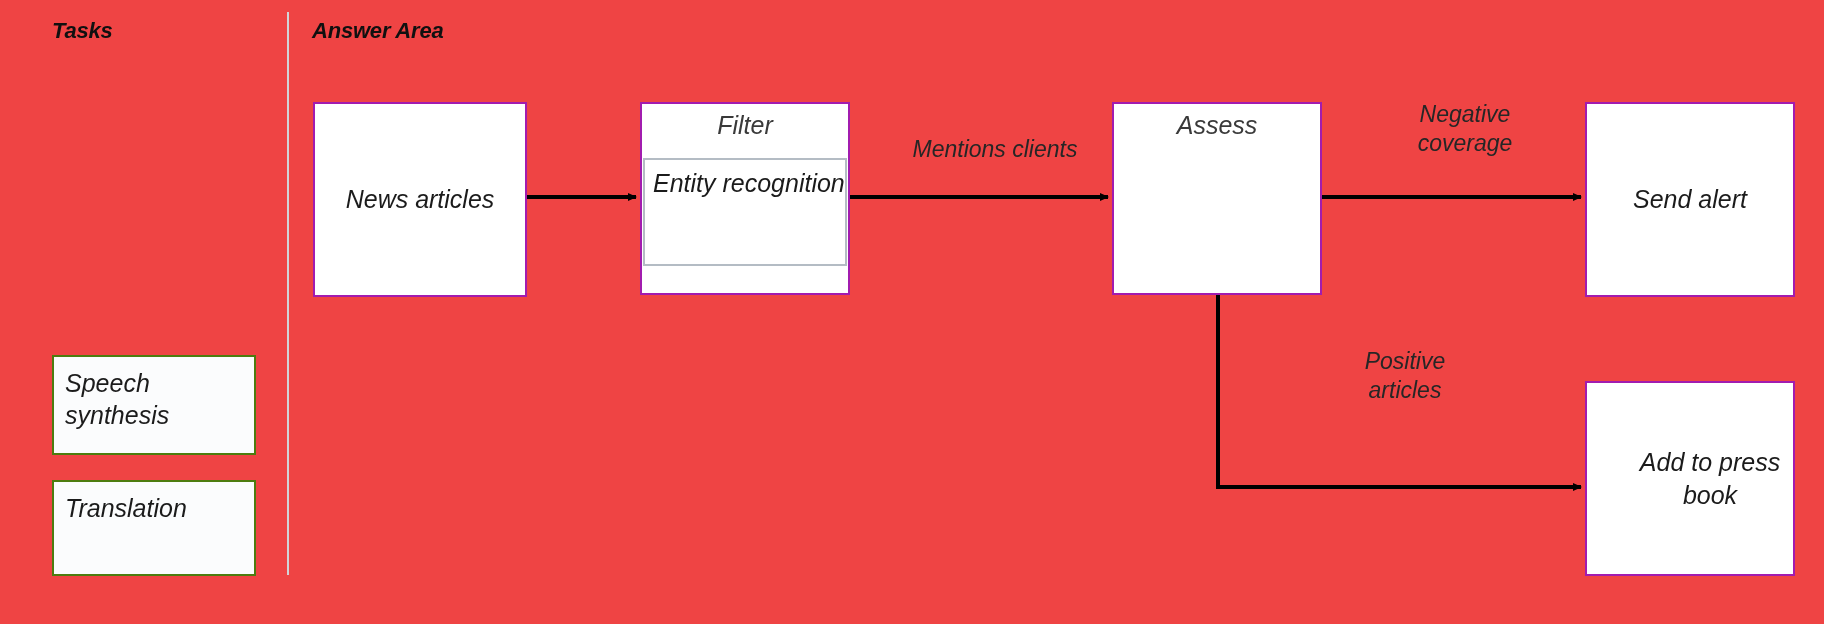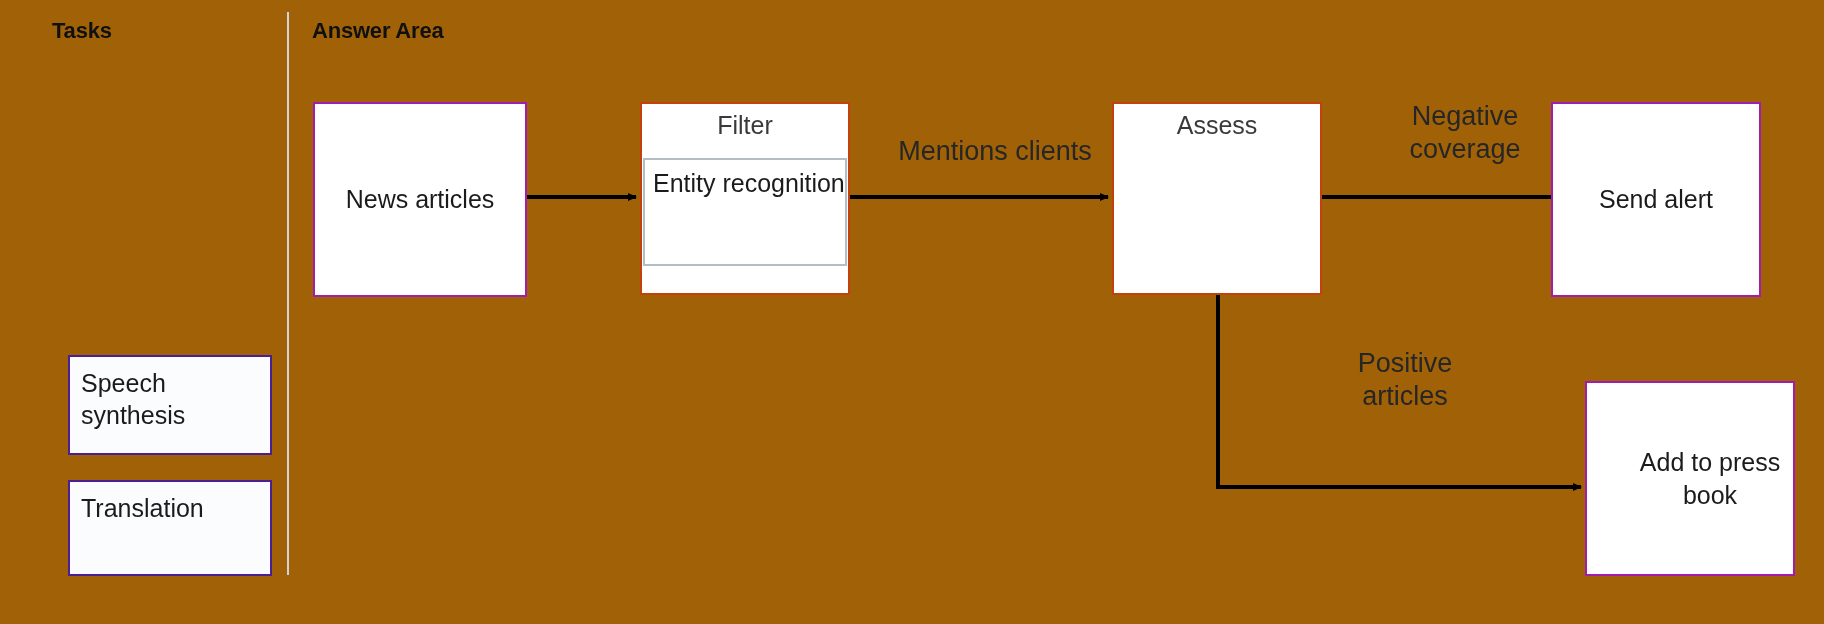--- a/index.html
+++ b/index.html
@@ -13,21 +13,22 @@
     position: relative;
     font-family: "Liberation Sans", sans-serif;
     color: #1a1a1a;
     overflow: hidden;
   }
   #canvas {
     position: absolute;
     left: 0; top: 0;
     width: 1824px;
     height: 624px;
-    background: #a16207;
+    background: #ef4444;
+    font-style: italic;
   }
 
   
   .col-heading {
     position: absolute;
     font-size: 22px;
     font-weight: bold;
     color: #101010;
     letter-spacing: -0.2px;
     white-space: nowrap;
@@ -41,25 +42,25 @@
     left: 287px;
     top: 12px;
     width: 2px;
     height: 563px;
     background: #d2d4d7;
   }
 
   
   .task-tile {
     position: absolute;
-    left: 68px;
+    left: 52px;
     width: 204px;
     box-sizing: border-box;
     background: #fbfcfd;
-    border: 2px solid #4c1d95;
+    border: 2px solid #4d7c0f;
     font-size: 25px;
     line-height: 1.28;
     color: #1b1b1b;
     padding: 10px 0 0 11px;
   }
   #task-tile-0 { top: 355px; height: 100px; }
   #task-tile-1 { top: 480px; height: 96px;  }
 
   
   #flow {
@@ -78,29 +79,29 @@
     border: 2px solid #a21caf;
     display: flex;
     align-items: center;
     justify-content: center;
     text-align: center;
     font-size: 25px;
     line-height: 1.3;
     color: #1b1b1b;
   }
   #node-news      { left: 313px;  top: 102px; width: 214px; height: 195px; }
-  #node-sendalert { left: 1551px; top: 102px; width: 210px; height: 195px; }
+  #node-sendalert { left: 1585px; top: 102px; width: 210px; height: 195px; }
   #node-press     { left: 1585px; top: 381px; width: 210px; height: 195px; padding-left: 40px; }
 
   
   .dropzone {
     position: absolute;
     box-sizing: border-box;
     background: #ffffff;
-    border: 2px solid #c2410c;
+    border: 2px solid #a21caf;
   }
   .dropzone .dz-title {
     position: absolute;
     left: 0; right: 0;
     top: 8px;
     text-align: center;
     font-size: 25px;
     color: #3a3a3a;
     line-height: 1.1;
   }
@@ -117,21 +118,21 @@
     padding: 7px 0 0 8px;
   }
   #dz-filter { left: 640px;  top: 102px; width: 210px; height: 193px; }
   #dz-assess { left: 1112px; top: 102px; width: 210px; height: 193px; padding-left: 25px; }
   #dz-filter .dz-slot { width: 204px; height: 108px; }
   #dz-assess .dz-slot { width: 206px; height: 108px; }
 
   
   .edge-label {
     position: absolute;
-    font-size: 27px;
+    font-size: 23px;
     line-height: 1.24;
     color: #262626;
     text-align: center;
     white-space: pre-line;
   }
   #label-mentions { left: 860px;  top: 135px; width: 270px; }
   #label-negative { left: 1360px; top: 100px; width: 210px; }
   #label-positive { left: 1300px; top: 347px; width: 210px; }
 </style>
 </head>

